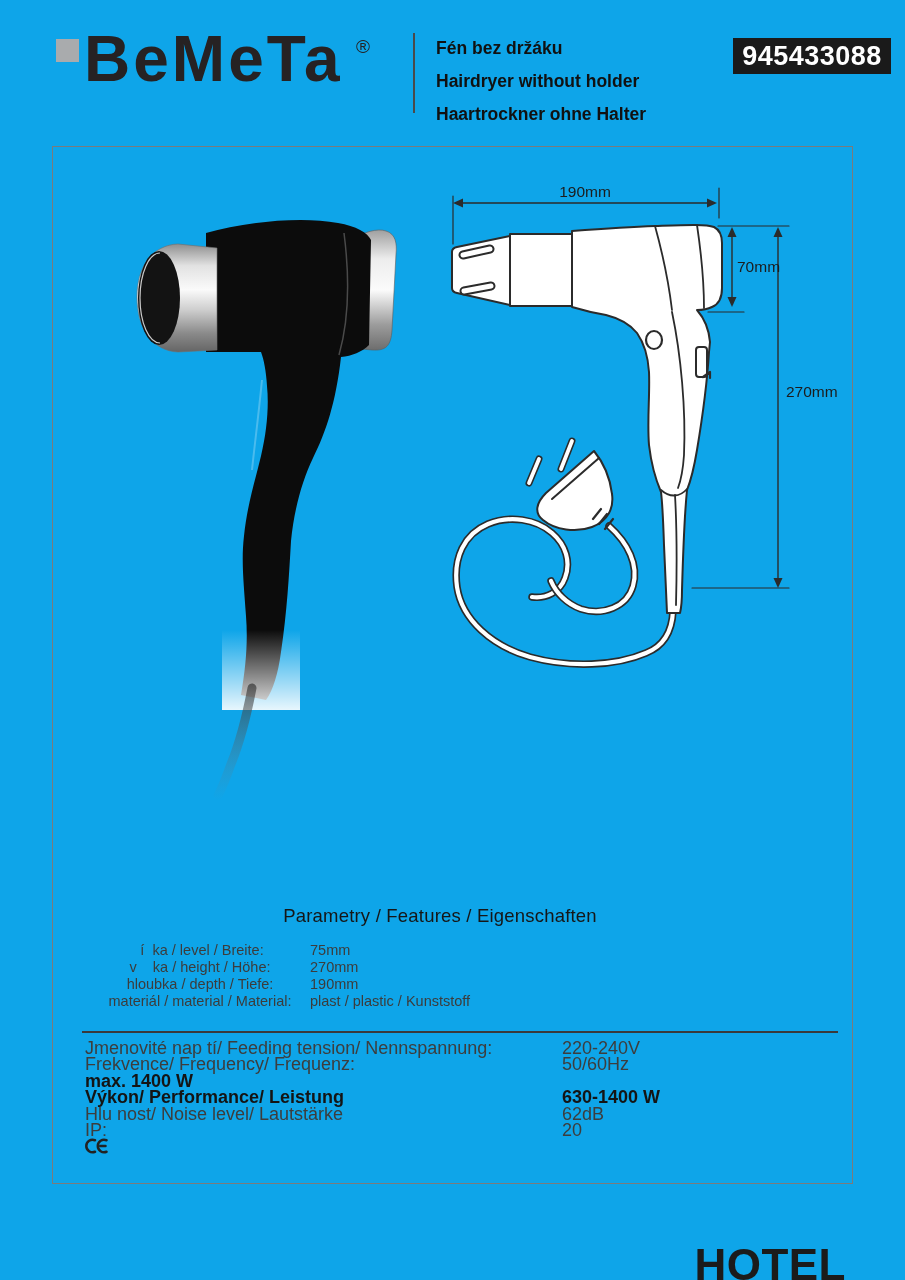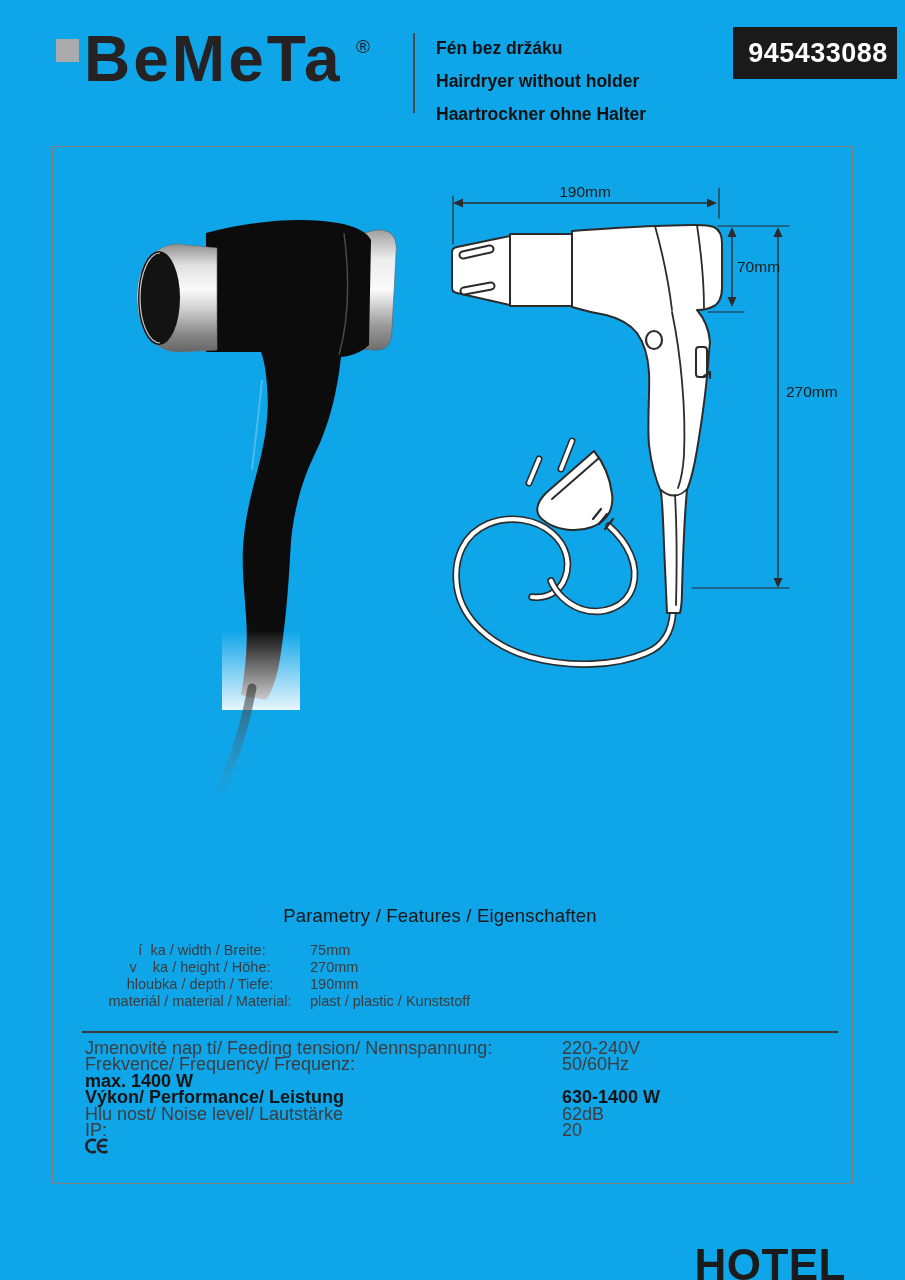--- a/index.html
+++ b/index.html
@@ -12,23 +12,23 @@
   .logo-square{position:absolute;left:56px;top:39px;width:23px;height:23px;background:#a9abad;}
   .logo-text{
     position:absolute;left:84px;top:26px;height:66px;line-height:66px;
     font-size:64px;font-weight:600;letter-spacing:3px;color:#262223;white-space:pre;
   }
   .logo-reg{position:absolute;left:356px;top:36px;font-size:19px;font-weight:400;color:#262223;}
   .header-divider{position:absolute;left:413px;top:33px;width:2px;height:80px;background:#4a4a4a;}
   .titles{position:absolute;left:428px;top:32px;margin-left:8px;}
   .titles div{font-size:17.5px;font-weight:700;line-height:33px;color:#111;white-space:pre;}
   .code-badge{
-    position:absolute;left:733px;top:27px;width:158px;height:52px;
+    position:absolute;left:733px;top:38px;width:158px;height:36px;
     display:flex;align-items:center;justify-content:center;
-    font-size:27px;font-weight:700;letter-spacing:0.5px;padding-left:6px;
+    font-size:27px;font-weight:700;letter-spacing:0.5px;
   }
   
   .main-box{position:absolute;left:52px;top:146px;width:799px;height:1036px;border:1px solid #7b7b7b;}
   .photo-svg{position:absolute;left:100px;top:195px;}
   .drawing-svg{position:absolute;left:440px;top:170px;}
   .dim-label{font-size:15.5px;fill:#1c1c1c;}
   
   .params{position:absolute;left:90px;top:905px;width:700px;text-align:center;}
   .params-heading{font-size:18.5px;font-weight:500;color:#161616;margin:0 0 15px 0;letter-spacing:0.2px;}
   .param-row{display:flex;font-size:14.5px;line-height:17px;color:#3c3c3c;}
@@ -187,21 +187,21 @@
       <ellipse cx="654" cy="340" rx="8" ry="9" stroke-width="2.2"></ellipse>
       <rect x="696" y="347" width="11" height="30" rx="3" stroke-width="2"></rect>
       <path fill="none" stroke-width="2.2" d="M 703,377 L 710,372 M 710,372 L 710,378"></path>
     </g>
   </svg>
 
   <div class="params">
     <h2 class="params-heading">Parametry / Features / Eigenschaften</h2>
     <div id="param-rows">
         <div class="param-row">
-          <span class="p-label"> í  ka / width / Breite:</span>
+          <span class="p-label"> í  ka / level / Breite:</span>
           <span class="p-value">75mm</span>
         </div>
         <div class="param-row">
           <span class="p-label">v    ka / height / Höhe:</span>
           <span class="p-value">270mm</span>
         </div>
         <div class="param-row">
           <span class="p-label">hloubka / depth / Tiefe:</span>
           <span class="p-value">190mm</span>
         </div>

